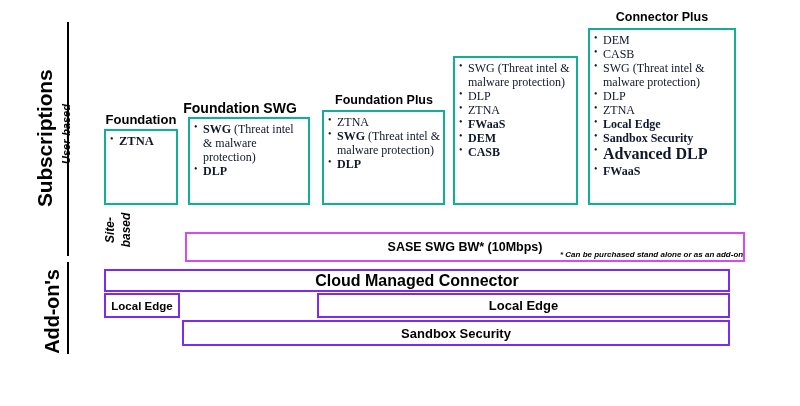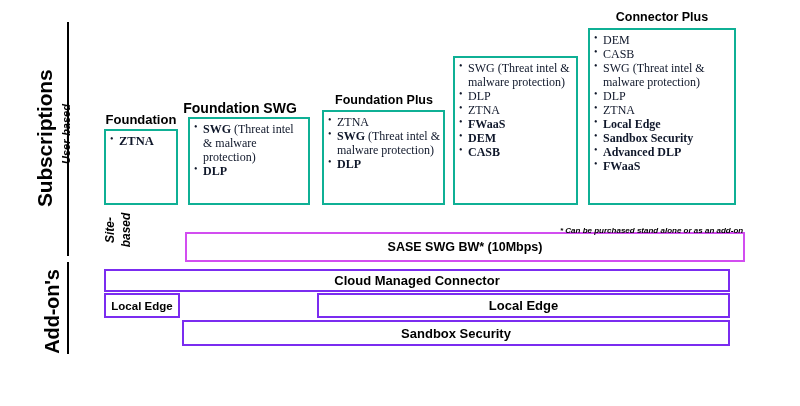--- a/index.html
+++ b/index.html
@@ -88,20 +88,21 @@
     font-weight: bold;
     color: #000000;
     white-space: nowrap;
   }
   .bar-note {
     position: absolute;
     font-style: italic;
     font-weight: bold;
     color: #000000;
     white-space: nowrap;
+    margin-top: 24px;
   }
 </style>
 </head>
 <body>
 
 <div id="page">
 
   <div class="axis-rule" style="left:67px; top:22px; height:234px;"></div>
   <div class="vlabel vlabel-main" style="left:-20px; top:130px; width:130px; text-align:center; font-size:21px; transform:rotate(-90deg);">Subscriptions</div>
   <div class="vlabel vlabel-sub" style="left:16px; top:128px; width:100px; text-align:center; font-size:11px; transform:rotate(-90deg);">User-based</div>
@@ -190,36 +191,36 @@
       </li>
       <li style="font-size:12px;">
         <span>ZTNA</span>
       </li>
       <li style="font-size:12px;">
         <span class="b">Local Edge</span>
       </li>
       <li style="font-size:12px;">
         <span class="b">Sandbox Security</span>
       </li>
-      <li style="font-size:12px;">
+      <li style="font-size:16px;">
         <span class="b">Advanced DLP</span>
       </li>
       <li style="font-size:12px;">
         <span class="b">FWaaS</span>
       </li>
     </ul>
   </div>
 
   <div class="bar bar-magenta" style="left:185px; top:216px; width:560px; height:30px;margin-top:16px;">
     <span class="bar-label" style="font-size:12.5px;">SASE SWG BW* (10Mbps)</span>
   </div>
   <div class="bar-note" style="left:560px; top:226px; font-size:8px;">* Can be purchased stand alone or as an add-on</div>
 
   <div class="bar bar-violet" style="left:104px; top:269px; width:626px; height:23px;">
-    <span class="bar-label" style="font-size:13px;">Cloud Managed Connector</span>
+    <span class="bar-label" style="font-size:16px;">Cloud Managed Connector</span>
   </div>
 
   <div class="bar bar-violet" style="left:104px; top:293px; width:76px; height:25px;">
     <span class="bar-label" style="font-size:11.5px;">Local Edge</span>
   </div>
 
   <div class="bar bar-violet" style="left:317px; top:293px; width:413px; height:25px;">
     <span class="bar-label" style="font-size:13px;">Local Edge</span>
   </div>
 

